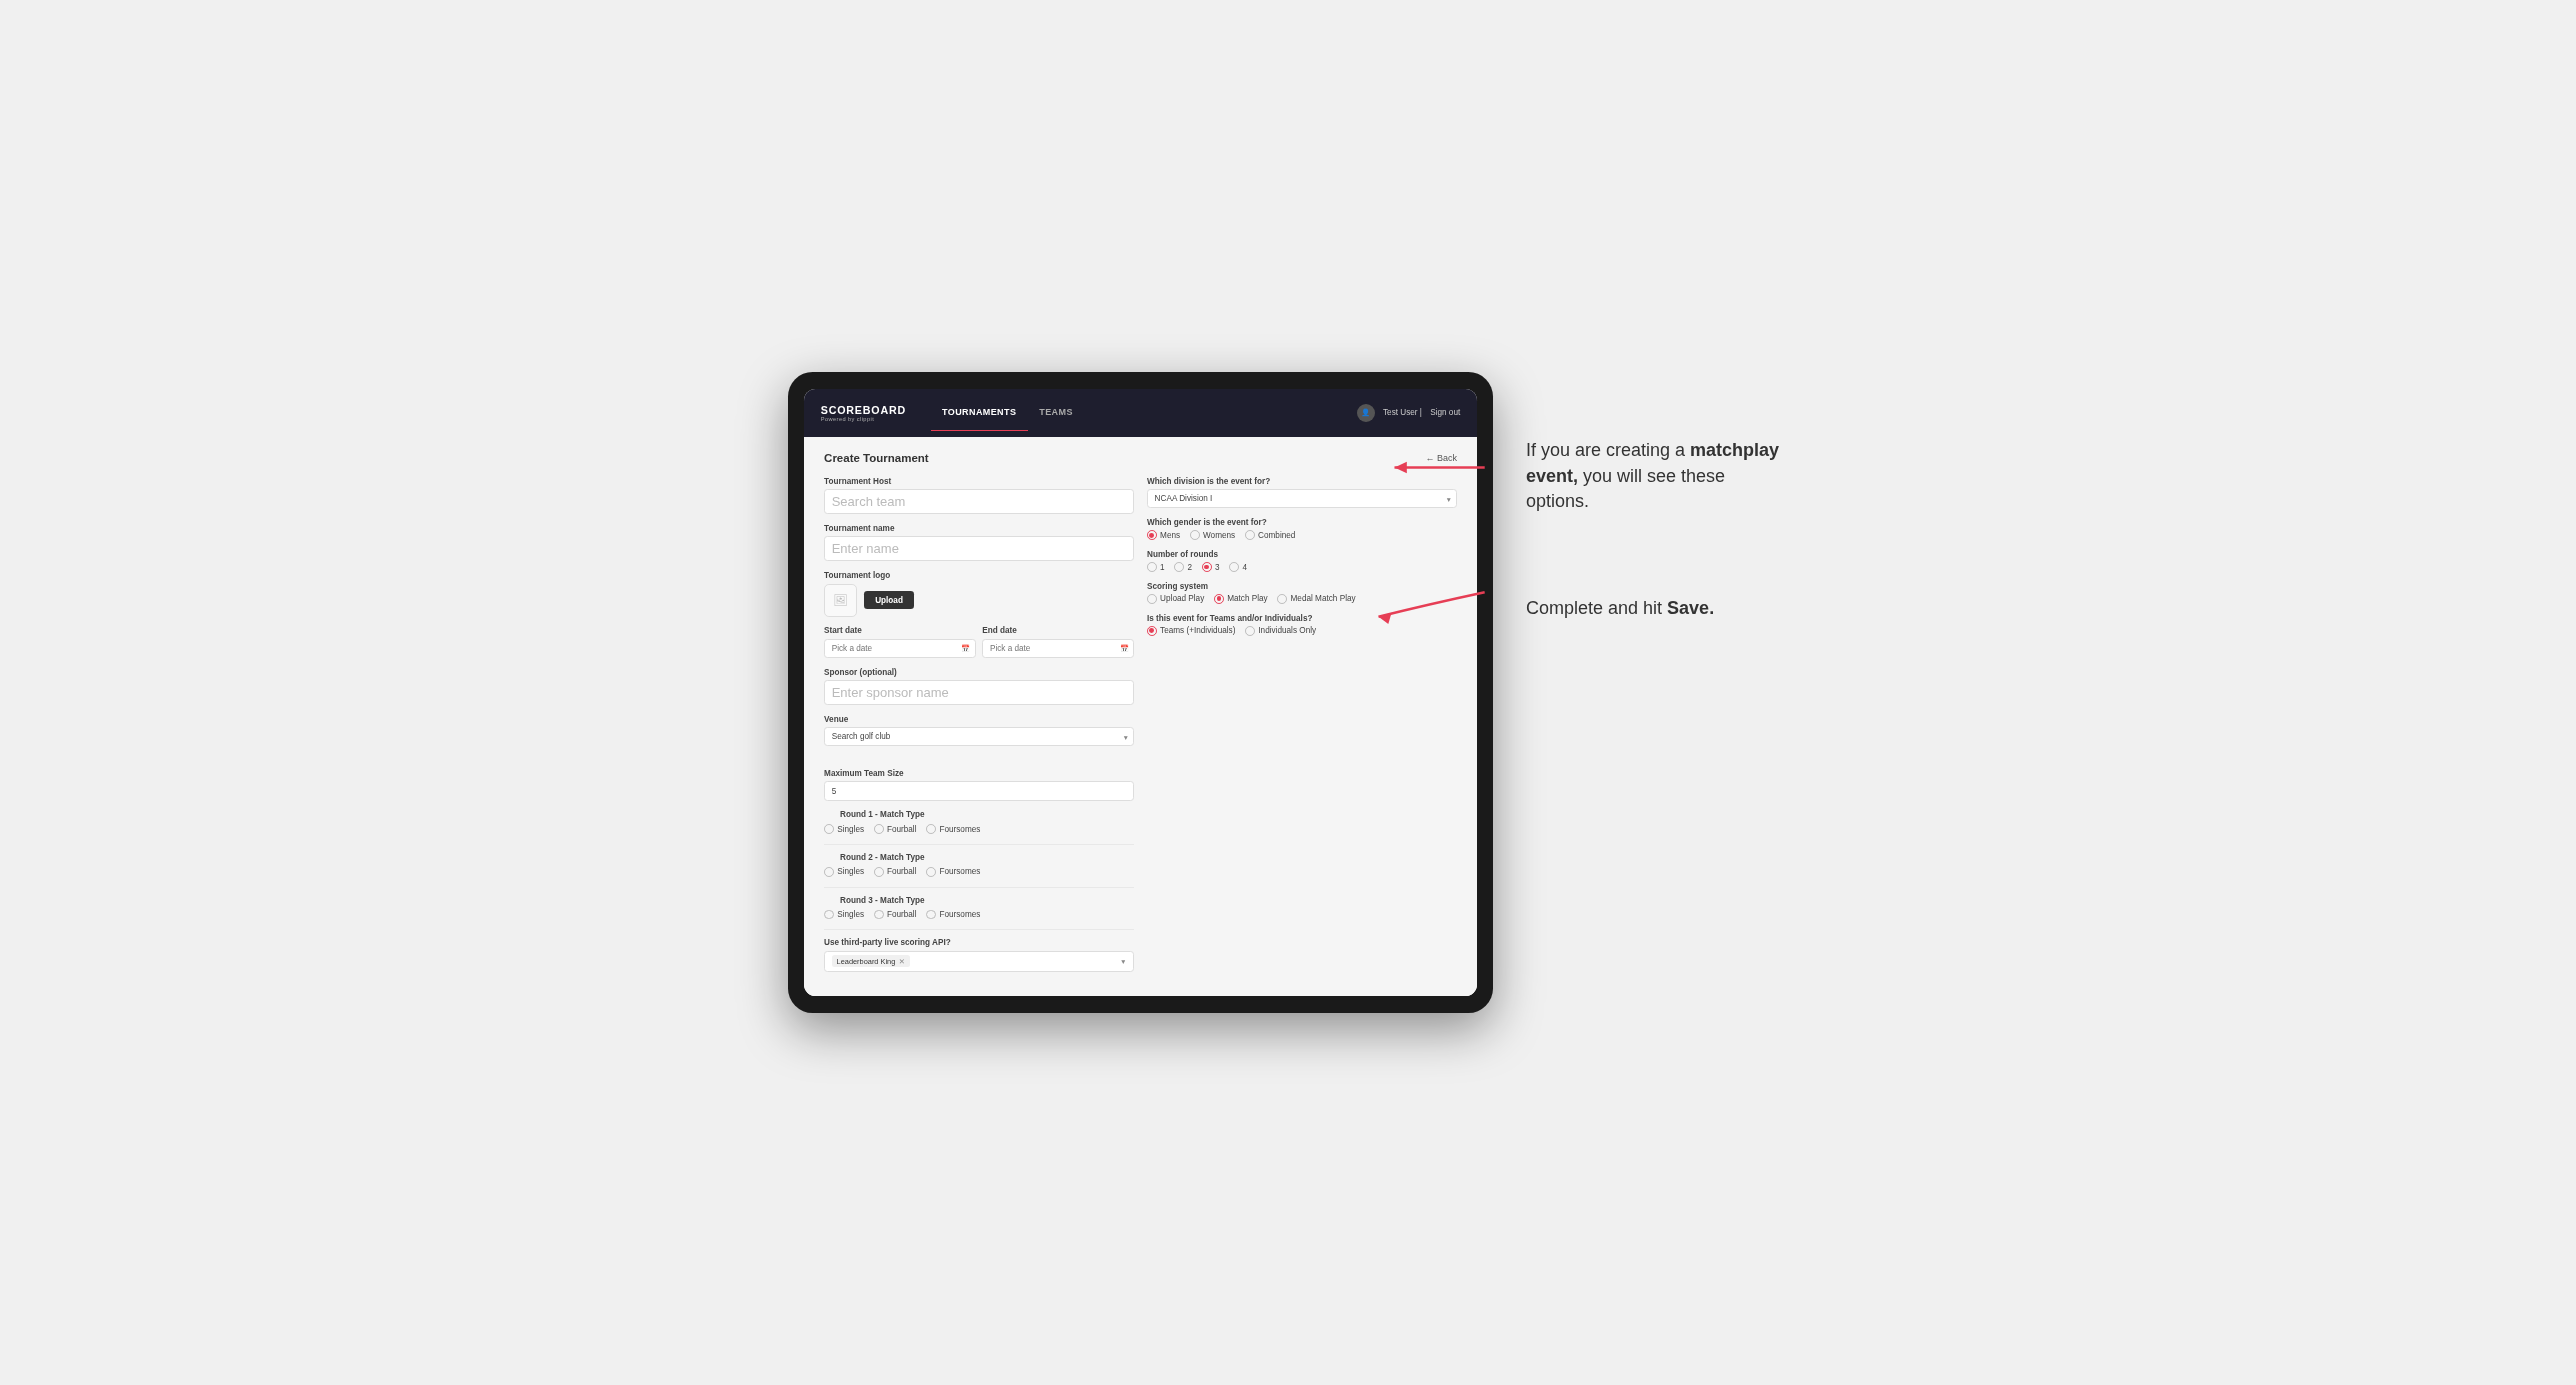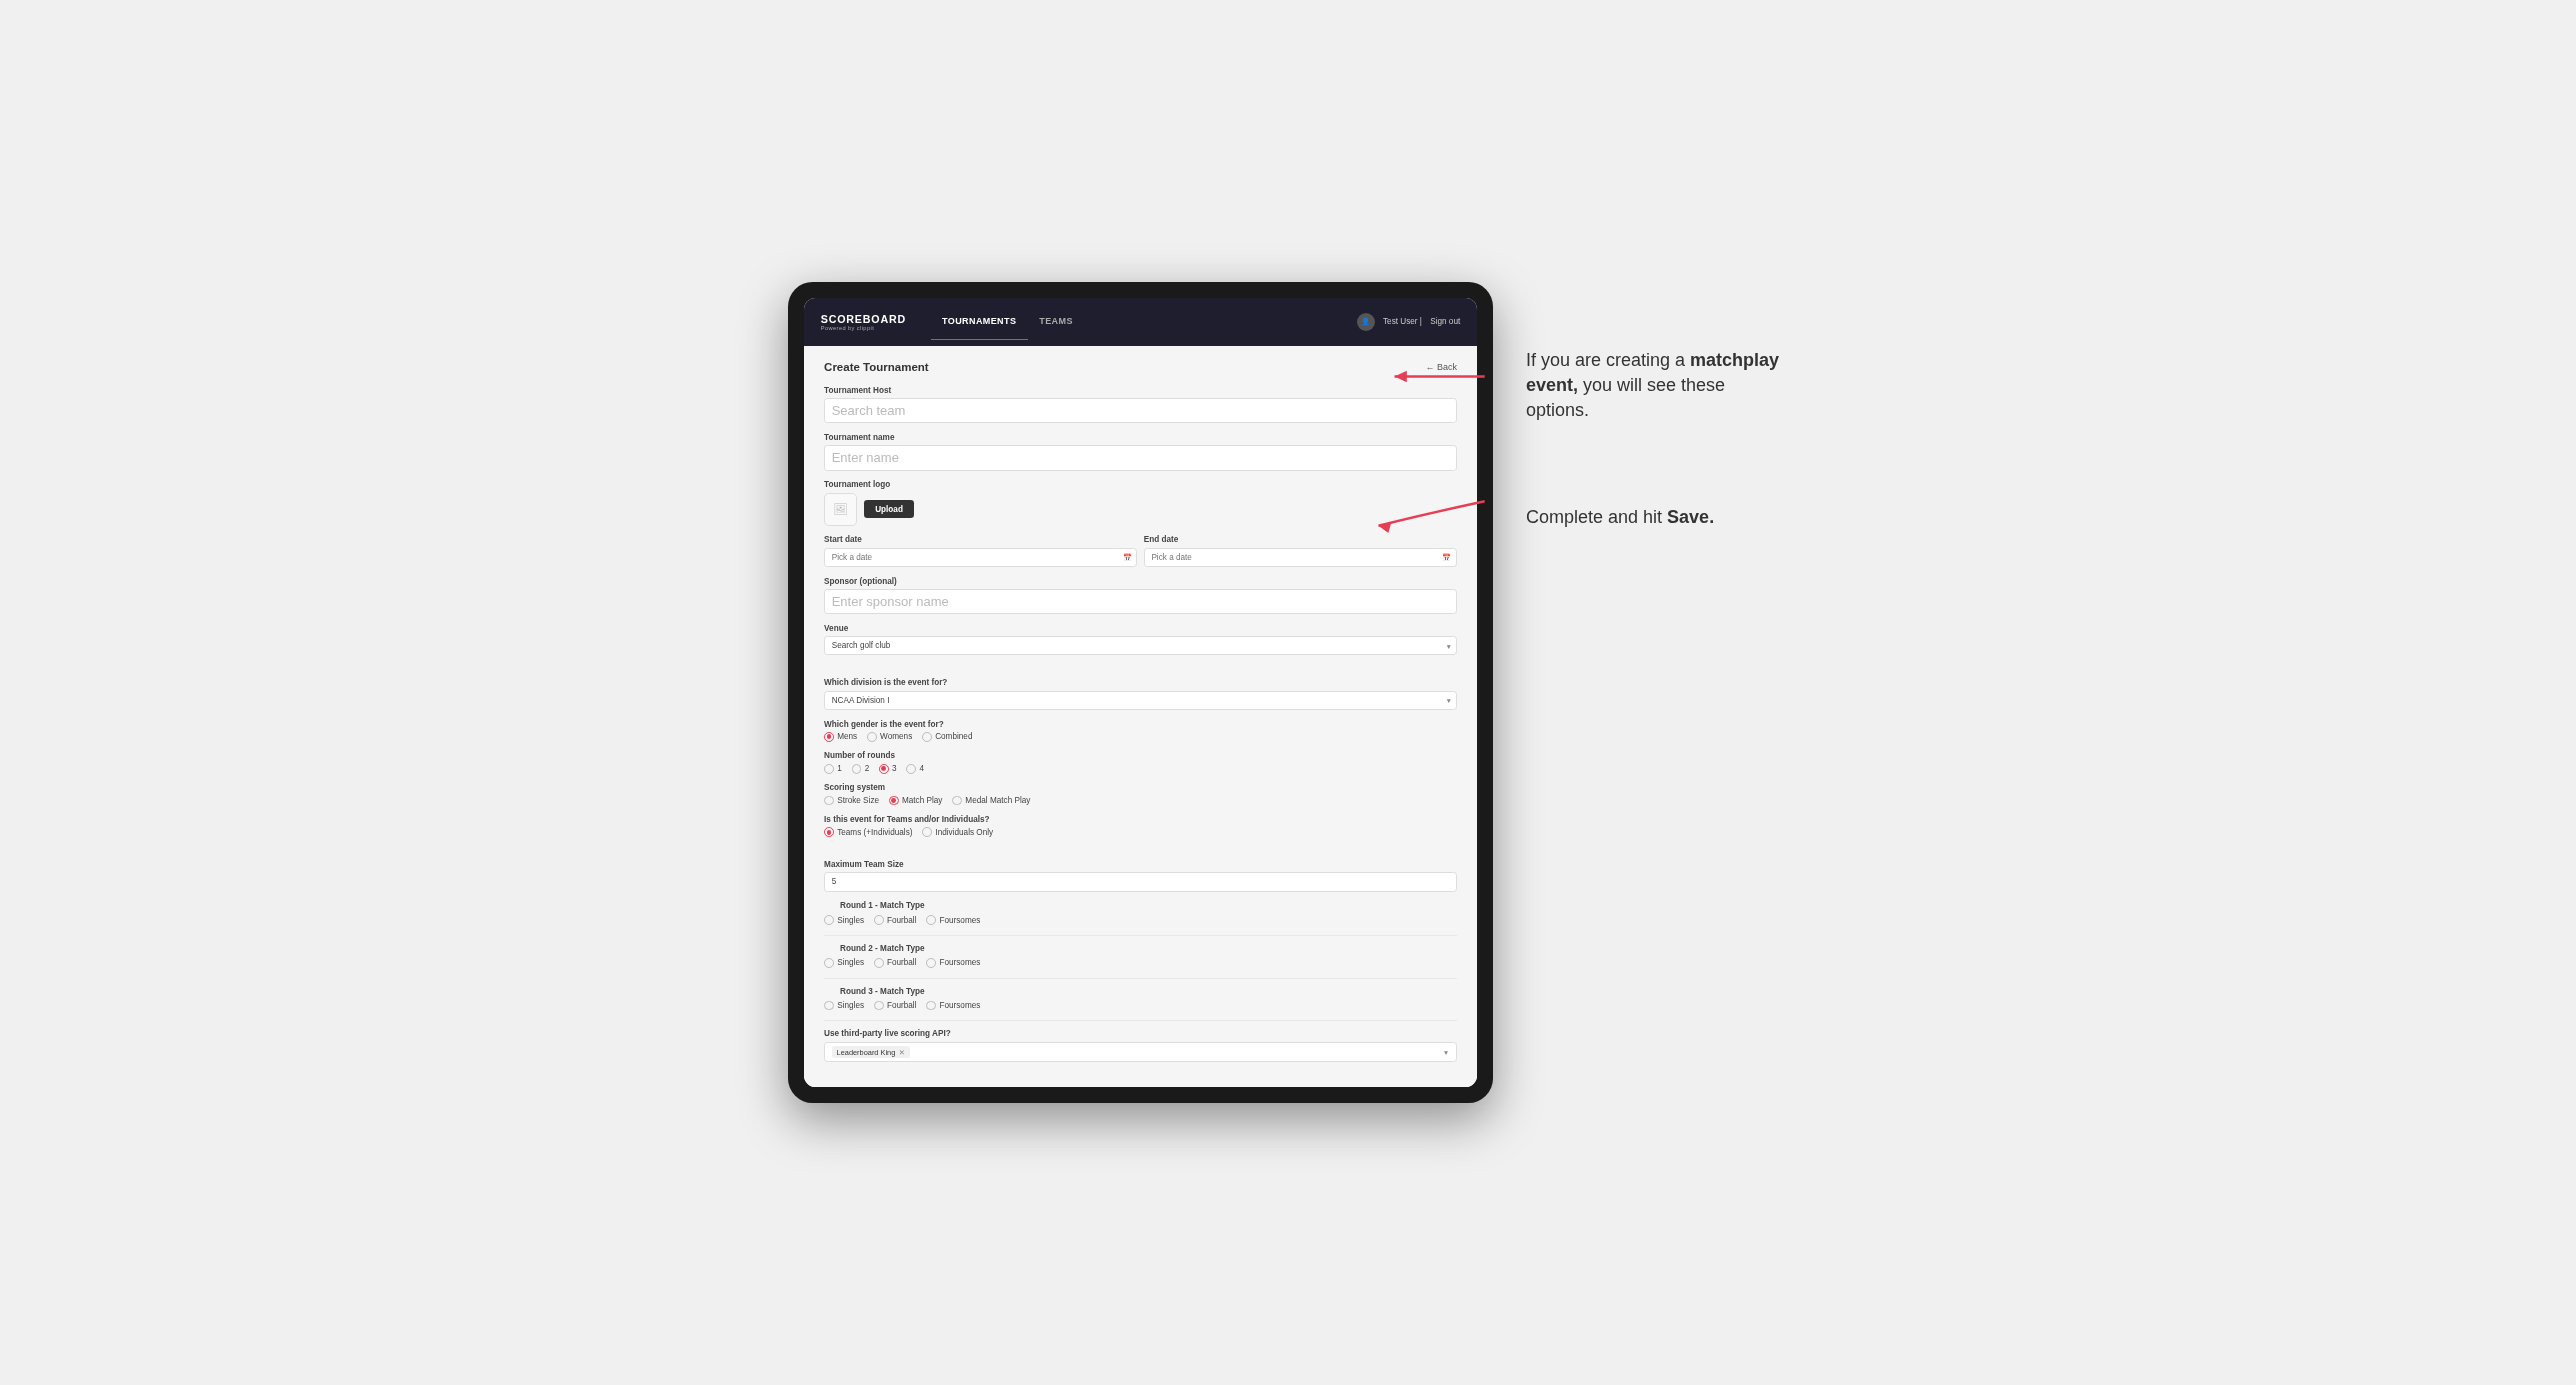--- a/index.html
+++ b/index.html
@@ -146,21 +146,21 @@
       font-size: 9px;
       color: #555;
       cursor: pointer;
       display: flex;
       align-items: center;
       gap: 3.3px;
     }
 
     .form-grid {
       display: grid;
-      grid-template-columns: 1fr;
+      grid-template-columns: 1fr 1fr;
       gap: 13px;
     }
 
     .col-1 { }
     .col-2 { }
     .col-3 { }
 
     .form-group {
       margin-bottom: 9.8px;
     }
@@ -599,21 +599,21 @@
                   <span>4</span>
                 </label>
               </div>
             </div>
 
             <div class="form-group">
               <label class="form-label">Scoring system</label>
               <div class="radio-group">
                 <label class="radio-item">
                   <div class="radio-circle"></div>
-                  <span>Stroke Size</span>
+                  <span>Upload Play</span>
                 </label>
                 <label class="radio-item">
                   <div class="radio-circle checked"></div>
                   <span>Match Play</span>
                 </label>
                 <label class="radio-item">
                   <div class="radio-circle"></div>
                   <span>Medal Match Play</span>
                 </label>
               </div>

